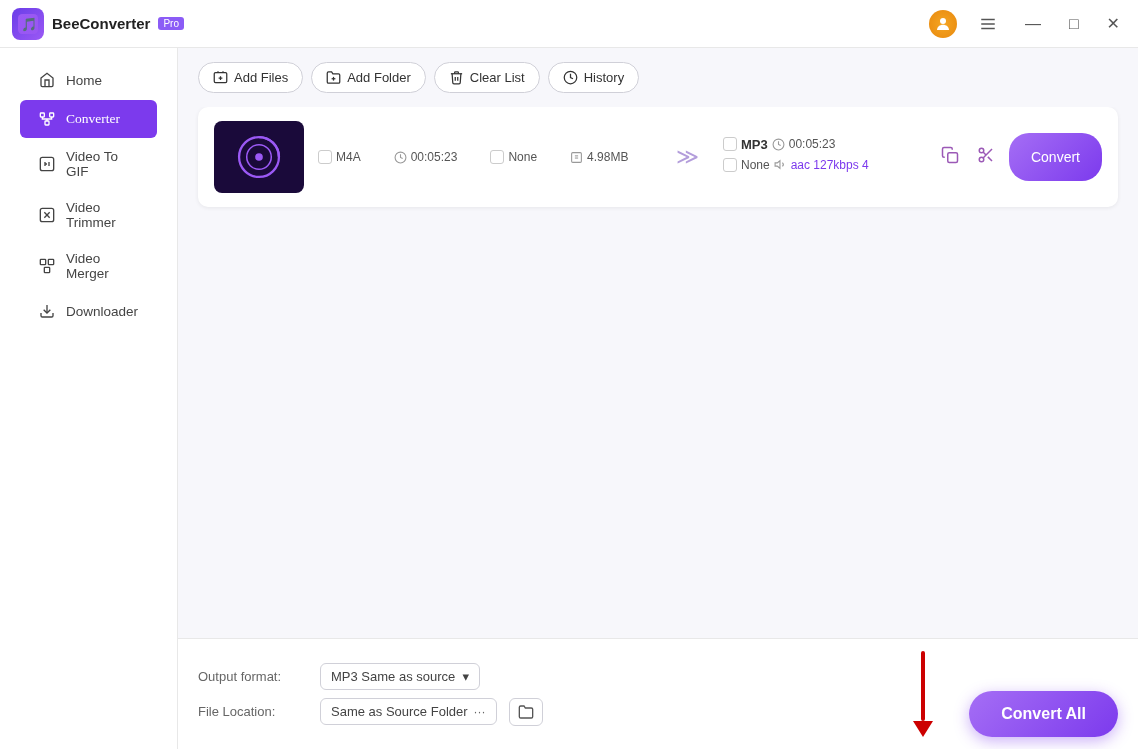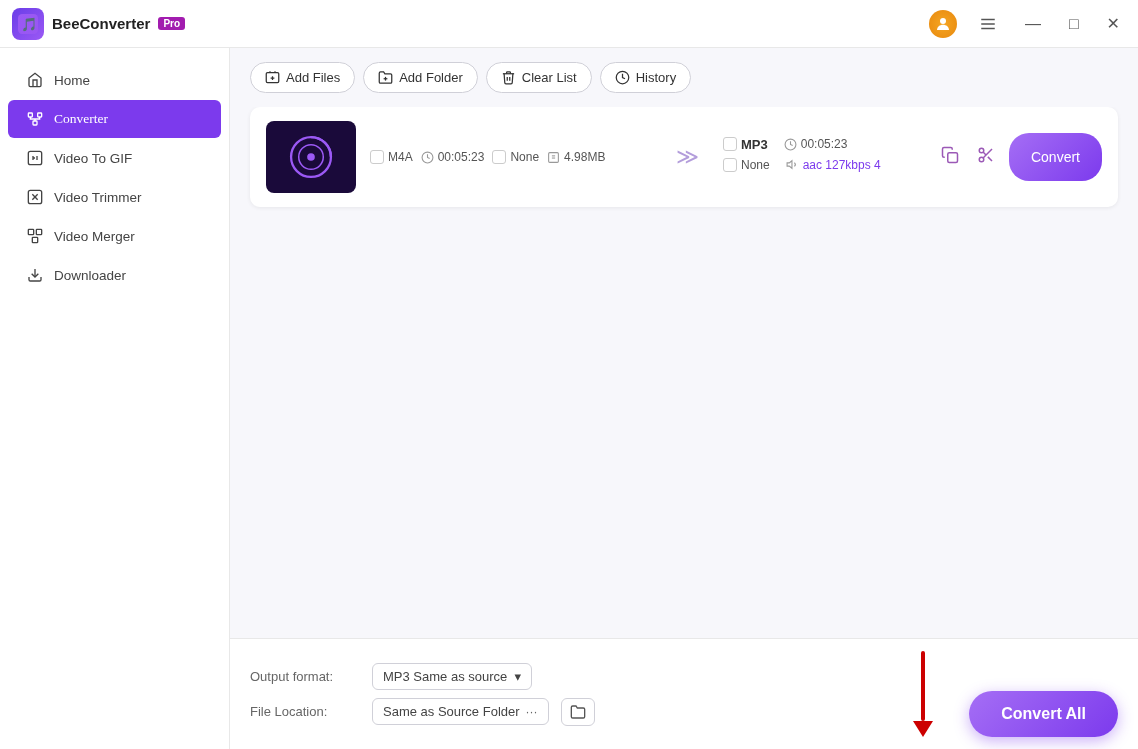--- a/index.html
+++ b/index.html
@@ -21,22 +21,22 @@
       border-radius: 8px;
       display: flex; align-items: center; justify-content: center;
       margin-right: 8px;
     }
     .titlebar-logo svg { width: 20px; height: 20px; }
     .titlebar-appname {
       font-size: 15px; font-weight: 600; color: #222;
       margin-right: 8px;
     }
     .pro-badge {
-      background: #a21caf; color: #fff;
-      font-size: 10px; font-weight: 700;
+      background: #8b5cf6; color: #fff;
+      font-size: 10px; font-weight: 400;
       padding: 1px 5px; border-radius: 3px;
       margin-right: auto;
     }
     .titlebar-actions {
       display: flex; align-items: center; gap: 16px;
     }
     .titlebar-avatar {
       width: 28px; height: 28px;
       background: radial-gradient(circle, #f5a623, #e8880d);
       border-radius: 50%;
@@ -51,24 +51,24 @@
 
     
     .main-layout {
       display: flex;
       flex: 1;
       overflow: hidden;
     }
 
     
     .sidebar {
-      width: 230px;
+      width: 178px;
       background: #fff;
       border-right: 1px solid #e8e8e8;
-      padding: 12px 0;
+      padding: 12px 12px;
       flex-shrink: 0;
     }
     .sidebar-item {
       display: flex; align-items: center;
       padding: 10px 18px;
       cursor: pointer;
       font-size: 13.5px;
       color: #444;
       gap: 10px;
       border-radius: 6px;
@@ -147,21 +147,21 @@
     }
     .file-title-row {
       display: flex; align-items: center; gap: 8px;
       margin-bottom: 8px;
     }
     .file-title {
       font-size: 14px; font-weight: 600; color: #222;
     }
     .file-edit-icon { color: #888; cursor: pointer; font-size: 14px; }
     .file-meta-row {
-      display: flex; align-items: center; gap: 8px;
+      display: flex; align-items: center; gap: 33px;
       font-size: 12px; color: #555;
     }
     .file-meta-item { display: flex; align-items: center; gap: 4px; }
     .file-meta-item svg { width: 13px; height: 13px; color: #999; }
     .checkbox-placeholder {
       width: 14px; height: 14px;
       border: 1.5px solid #ccc;
       border-radius: 3px;
       display: inline-block;
     }
@@ -174,21 +174,21 @@
     .arrow-double {
       color: #b39ddb;
       font-size: 22px;
     }
 
     
     .output-info {
       min-width: 200px;
     }
     .output-row1, .output-row2 {
-      display: flex; align-items: center; gap: 16px;
+      display: flex; align-items: center; gap: 4px;
       font-size: 12px; color: #555;
       margin-bottom: 6px;
     }
     .output-format { font-weight: 600; font-size: 13px; color: #333; }
     .output-audio-detail { color: #7c3aed; font-weight: 500; }
 
     
     .card-actions {
       display: flex; align-items: center; gap: 10px;
       flex-shrink: 0;

